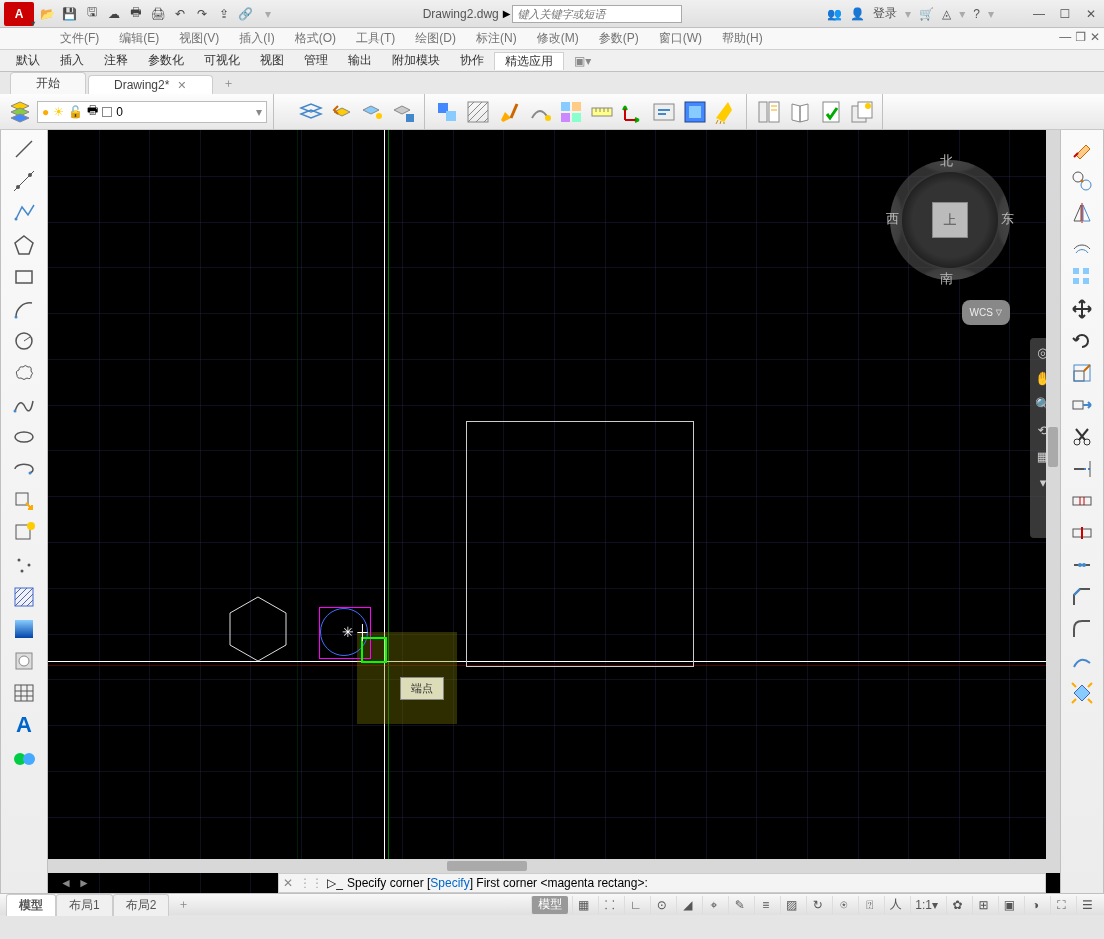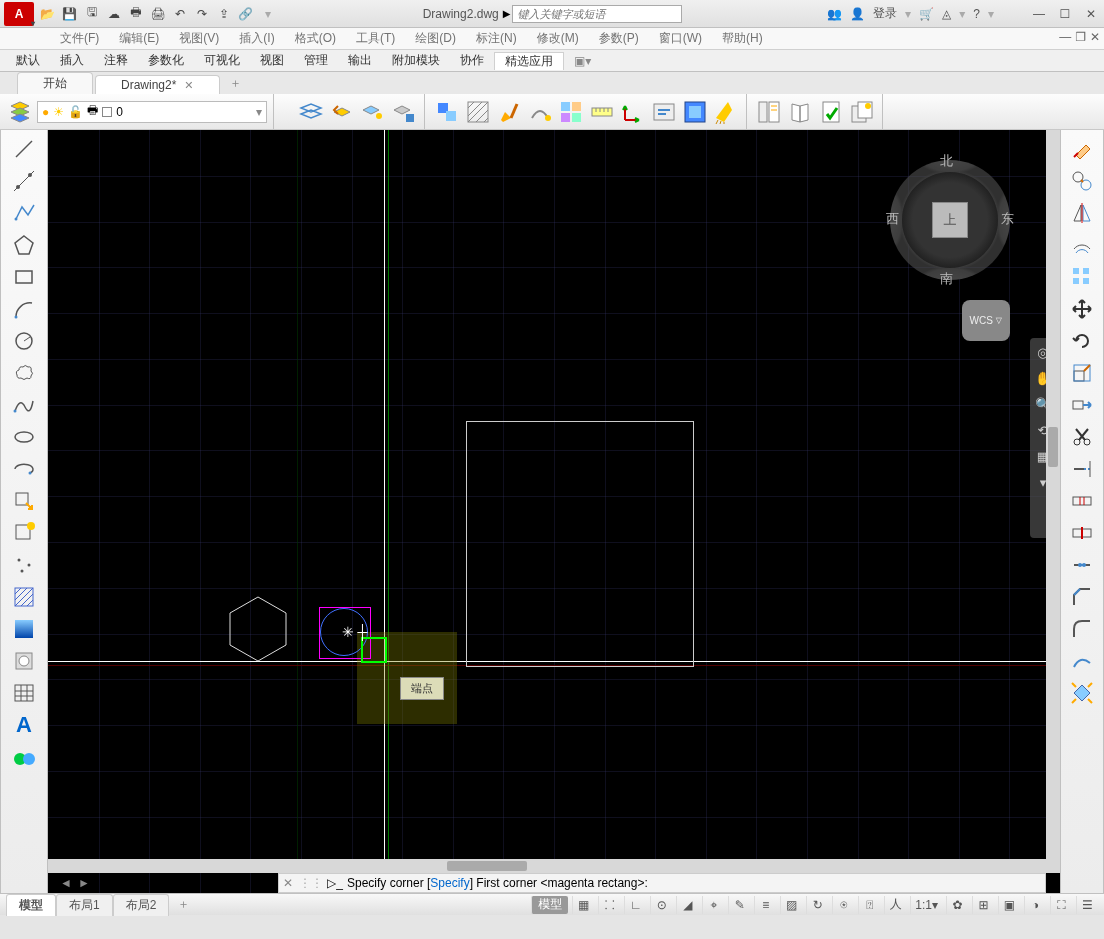--- a/index.html
+++ b/index.html
@@ -23,21 +23,21 @@
 .menu-bar { height: 22px; background: #f8f8f8; display: flex; align-items: center; padding: 0 50px; border-bottom: 1px solid #d0d0d0; }
 .menu-bar span { padding: 0 10px; color: #737373; }
 .child-wctrls { position:absolute; right:4px; top:30px; display:flex; gap:4px; color:#666;}
 
 
 .ribbon-tabs { height: 22px; background: #f0f0f0; display: flex; align-items: center; padding: 0 6px; border-bottom: 1px solid #c0c0c0; }
 .ribbon-tabs span { padding: 0 10px; color: #333; }
 .ribbon-tabs .active { background: #fff; border: 1px solid #d0d0d0; border-bottom: none; }
 
 
-.file-tabs { height: 22px; background: #e8e8e8; display: flex; align-items: flex-end; padding: 0 17px; }
+.file-tabs { height: 22px; background: #e8e8e8; display: flex; align-items: flex-end; padding: 0 10px; }
 .ftab { padding: 2px 25px; background: #f8f8f8; border: 1px solid #ccc; border-bottom: none; border-radius: 4px 4px 0 0; margin-right: 2px; color: #444; display:flex; align-items:center; gap:8px;}
 .ftab.active { background: #fff; }
 .ftab .x { color:#888; font-size:11px;}
 .addtab { padding:2px 8px; color:#888;}
 
 
 .toolbar-row { height: 36px; background: linear-gradient(#fdfdfd,#e8e8e8); display: flex; align-items: center; padding: 0 6px; border-bottom: 1px solid #c8c8c8; gap: 4px; }
 .tb-group { display: flex; align-items: center; border-right: 1px solid #c0c0c0; padding-right: 6px; margin-right: 4px; height:100%; gap:3px;}
 .tb-btn { width: 28px; height: 28px; display: flex; align-items: center; justify-content: center; color: #444; position:relative; }
 .tb-btn svg { width:24px; height:24px; }
@@ -63,21 +63,21 @@
 .circle1 { position:absolute; left:272px; top:478px; width:48px; height:48px; border:1.5px solid #4070ff; border-radius:50%;}
 .snap-box { position:absolute; left:313px; top:507px; width:26px; height:26px; border:2px solid #00ff00;}
 .snap-overlay { position:absolute; left:309px; top:502px; width:100px; height:92px; background:rgba(128,128,0,0.35);}
 .tooltip-box { position:absolute; left:352px; top:547px; padding:3px 10px; background:#dcdcb8; border:1px solid #888; color:#333; font-size:11px;}
 .cursor-cross { position:absolute; left:294px; top:494px; color:#fff; font-size:14px;}
 
 .viewcube { position:absolute; right:40px; top:20px; width:140px; height:140px; }
 .vc-ring { position:absolute; inset:10px; border-radius:50%; background:radial-gradient(circle,#333 55%,#222 70%,transparent 75%); border:12px solid rgba(80,80,80,0.6);}
 .vc-face { position:absolute; left:52px; top:52px; width:36px; height:36px; background:#bbb; border:1px solid #888; display:flex; align-items:center; justify-content:center; color:#555; font-size:13px;}
 .vc-label { position:absolute; color:#bbb; font-size:13px;}
-.wcs-badge { position:absolute; right:50px; top:170px; background:#888; color:#eee; font-size:10px; padding:15px 8px; border-radius:8px; display:flex; align-items:center; gap:3px;}
+.wcs-badge { position:absolute; right:50px; top:170px; background:#888; color:#eee; font-size:10px; padding:7px 8px; border-radius:8px; display:flex; align-items:center; gap:3px;}
 
 .nav-bar { position:absolute; right:4px; top:208px; width:26px; height:200px; background:rgba(80,80,80,0.7); border-radius:4px; display:flex; flex-direction:column; align-items:center; padding:4px 0; gap:6px;}
 .nav-bar div { width:20px; height:20px; color:#ccc; display:flex; align-items:center; justify-content:center; font-size:13px;}
 
 .vscroll { position:absolute; right:0; top:0; bottom:20px; width:14px; background:#d8d8d8;}
 .vscroll .thumb { position:absolute; left:2px; right:2px; top:40%; height:40px; background:#aaa; border-radius:2px;}
 .hscroll { position:absolute; left:0; right:14px; bottom:20px; height:14px; background:#d8d8d8;}
 .hscroll .thumb { position:absolute; top:2px; bottom:2px; left:40%; width:80px; background:#aaa; border-radius:2px;}
 
 .cmdline-wrap { position:absolute; left:230px; right:14px; bottom:0; height:20px; background:#f4f4f4; border:1px solid #ccc; display:flex; align-items:center; padding:0 4px; font-family:monospace; font-size:12px;}

